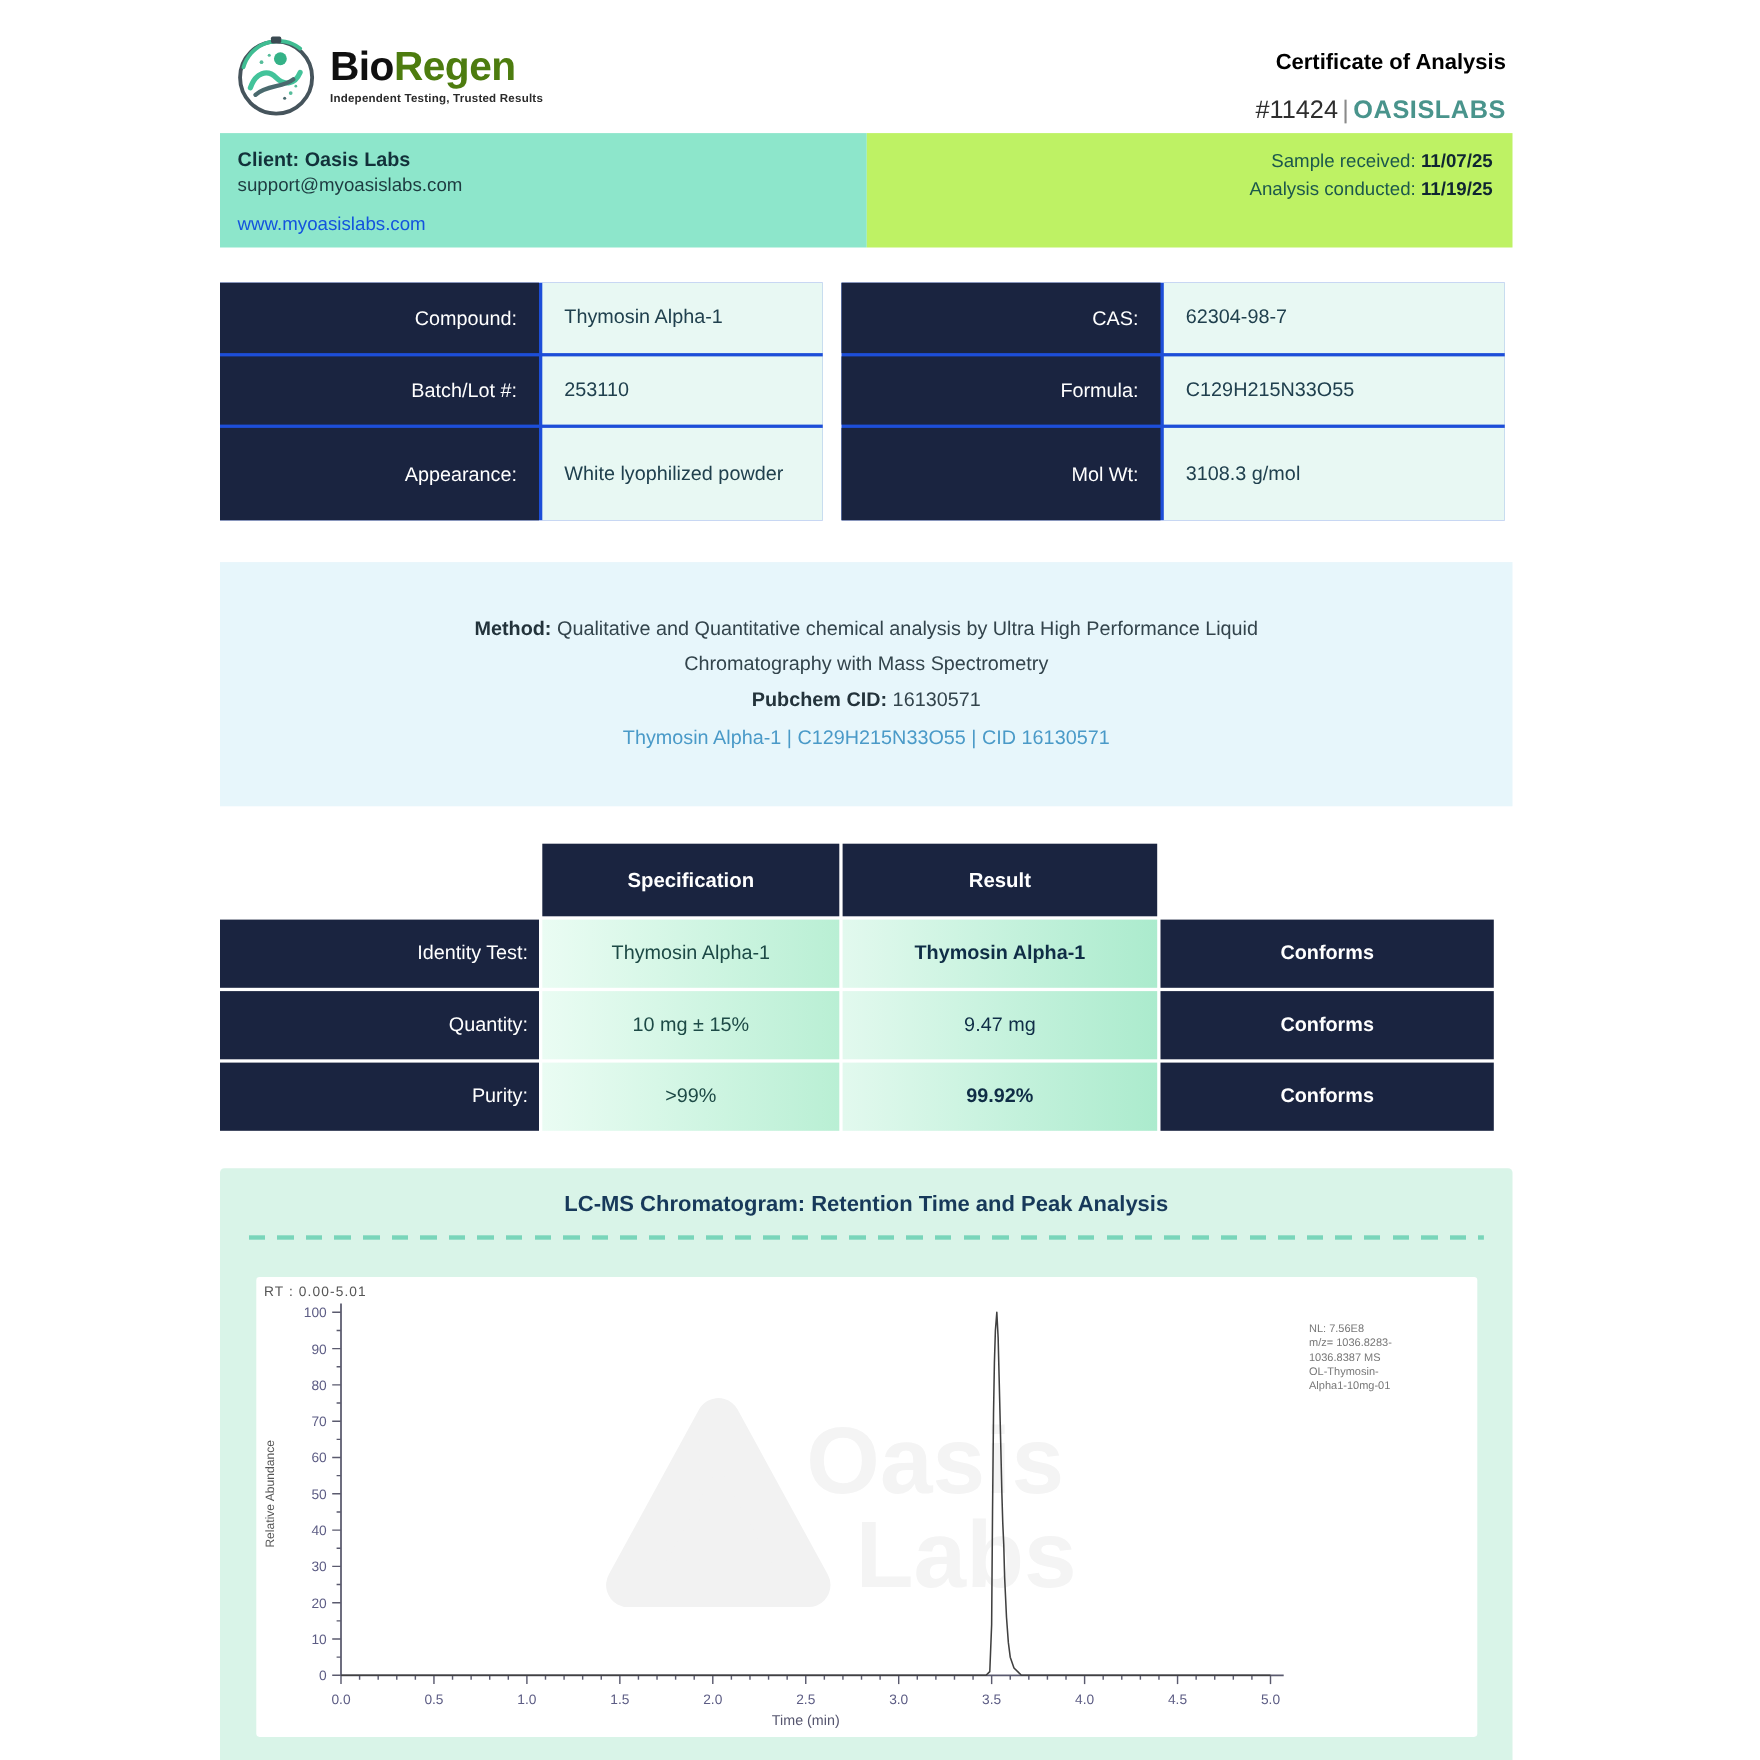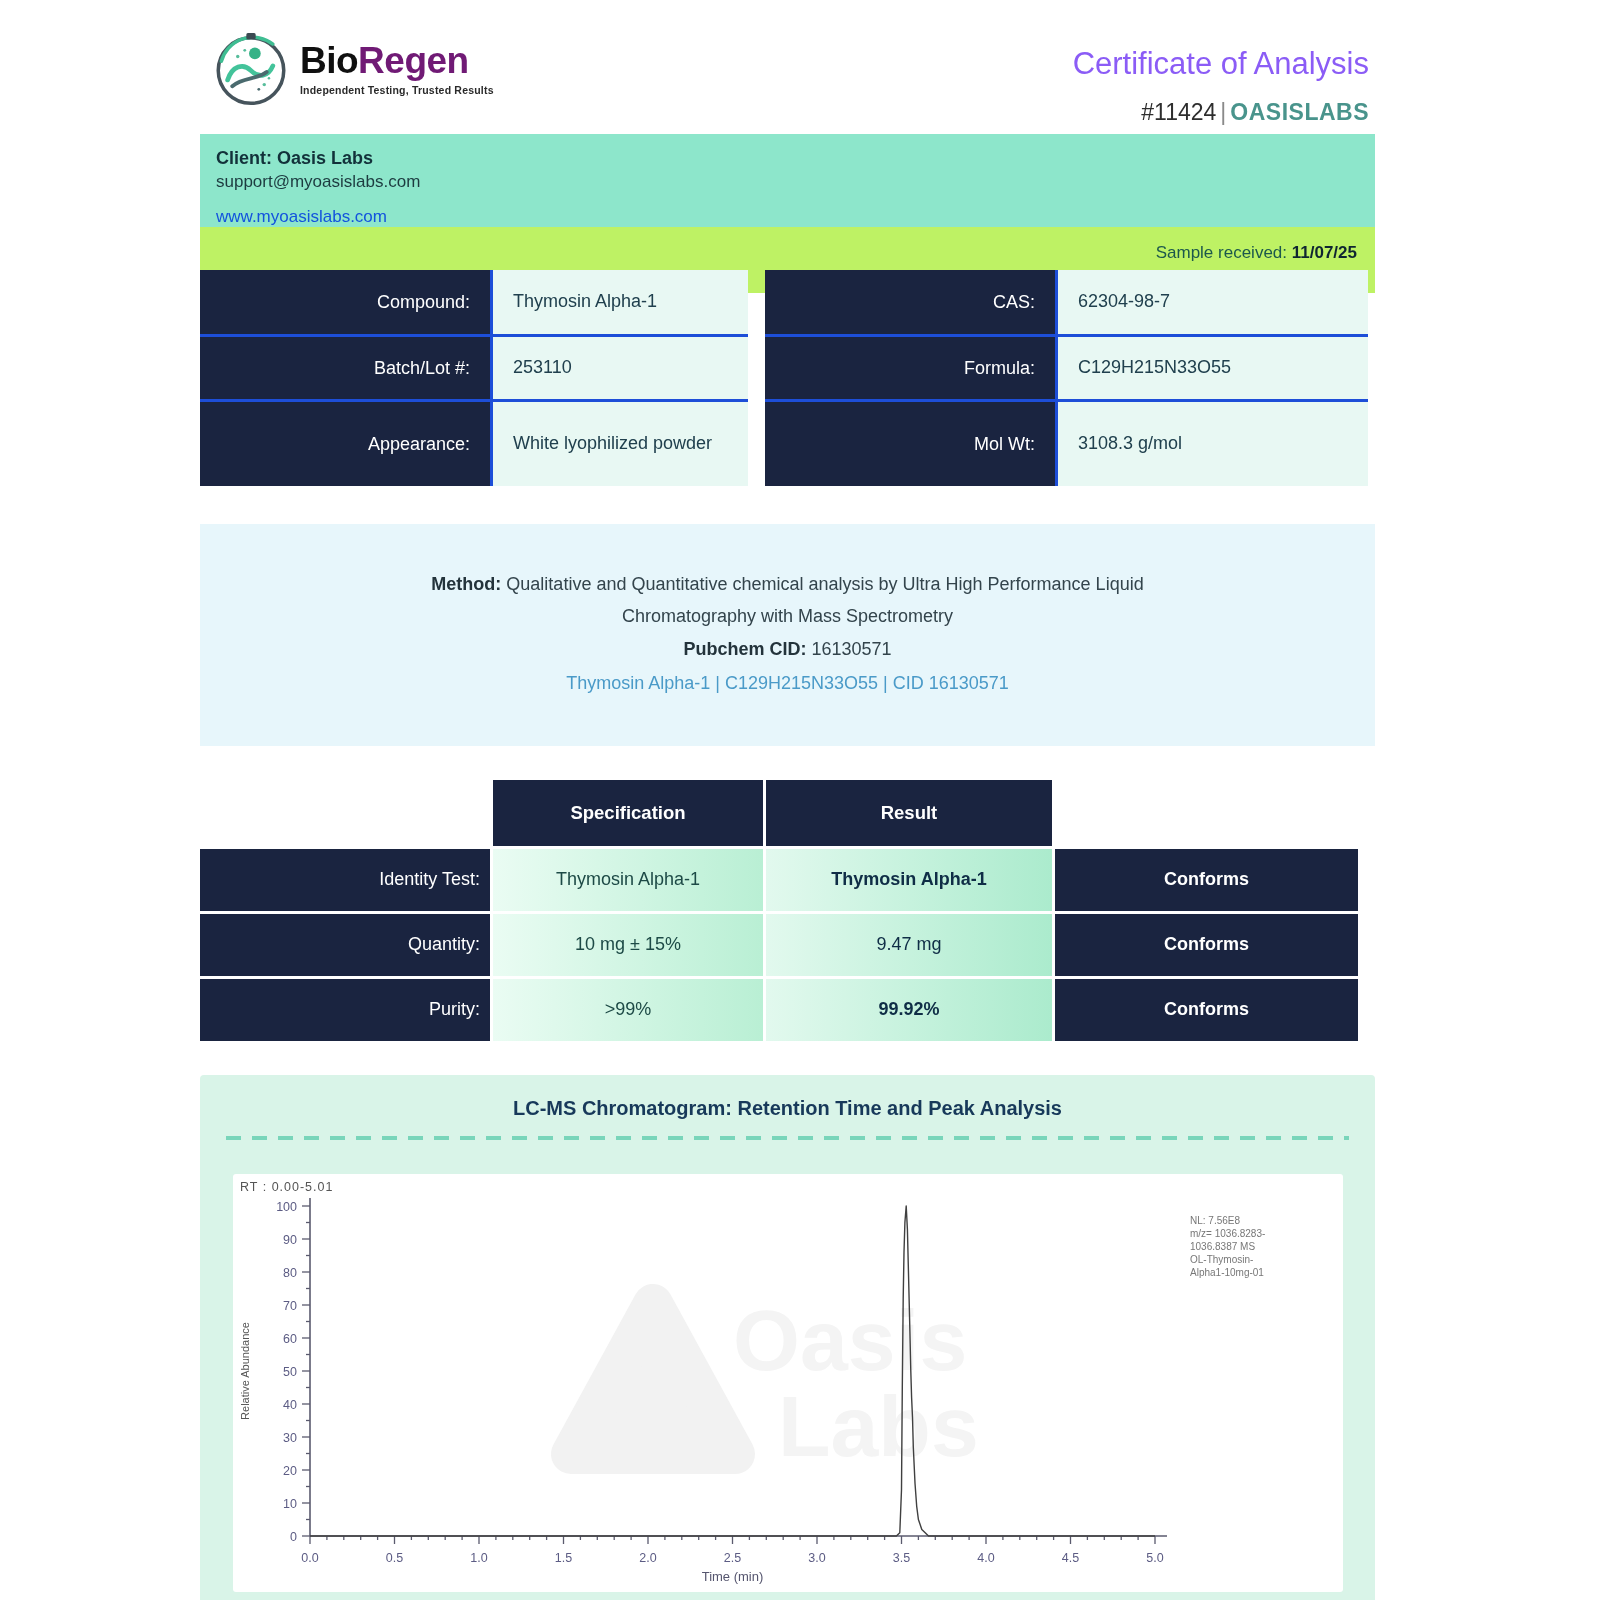--- a/index.html
+++ b/index.html
@@ -5,31 +5,31 @@
   * { margin:0; padding:0; box-sizing:border-box; }
   html,body { width:1600px; height:1600px; background:#ffffff; font-family:"Liberation Sans", sans-serif; }
   .page { width:1175px; margin-left:200px; padding-top:28px; }
 
   
   .header-row { display:flex; justify-content:space-between; align-items:flex-start; padding:0 6px 0 12px; }
   .logo-wrap { display:flex; align-items:center; gap:10px; }
   .logo-svg { width:78px; height:82px; }
   .brand { font-size:37px; font-weight:700; letter-spacing:-0.5px; line-height:1.05; }
   .brand-bio { color:#101010;text-align:right; }
-  .brand-regen { color:#701a75; }
+  .brand-regen { color:#4d7c0f; }
   .tagline { font-size:10.5px; font-weight:700; color:#2a2a2a; margin-top:3px; letter-spacing:0.2px; }
   .cert-head { text-align:right; padding-top:18px; }
-  .cert-title { font-size:31px; font-weight:400; color:#8b5cf6; }
+  .cert-title { font-size:20px; font-weight:700; color:#000000; }
   .cert-sub { font-size:23px; margin-top:17px; }
   .cert-num { color:#2e2e2e; font-weight:500; }
   .cert-sep { color:#8a8a8a; padding:0 4px; }
   .cert-lab { color:#49948c; font-weight:700; letter-spacing:0.5px; }
 
   
-  .client-band { margin-top:8px; height:104px; display:flex;flex-direction:column; }
+  .client-band { margin-top:8px; height:104px; display:flex; }
   .client-left { flex:0 0 50%; background:#8de6cb; padding:14px 0 0 16px; }
   .client-right { flex:1; background:#bef264; text-align:right; padding:16px 18px 0 0; }
   .client-name { font-size:18px; font-weight:700; color:#12313a; }
   .client-email { font-size:17px; color:#1d3b40; margin-top:3px; }
   .client-site { font-size:17px; color:#1353dd; margin-top:15px; text-decoration:none; display:inline-block; }
   .date-line { font-size:17px; color:#1c584c; margin-bottom:5px; }
   .date-value { font-weight:700; color:#0f2531; }
 
   
   .info-tables { margin-top:32px; display:flex; gap:17px; }

